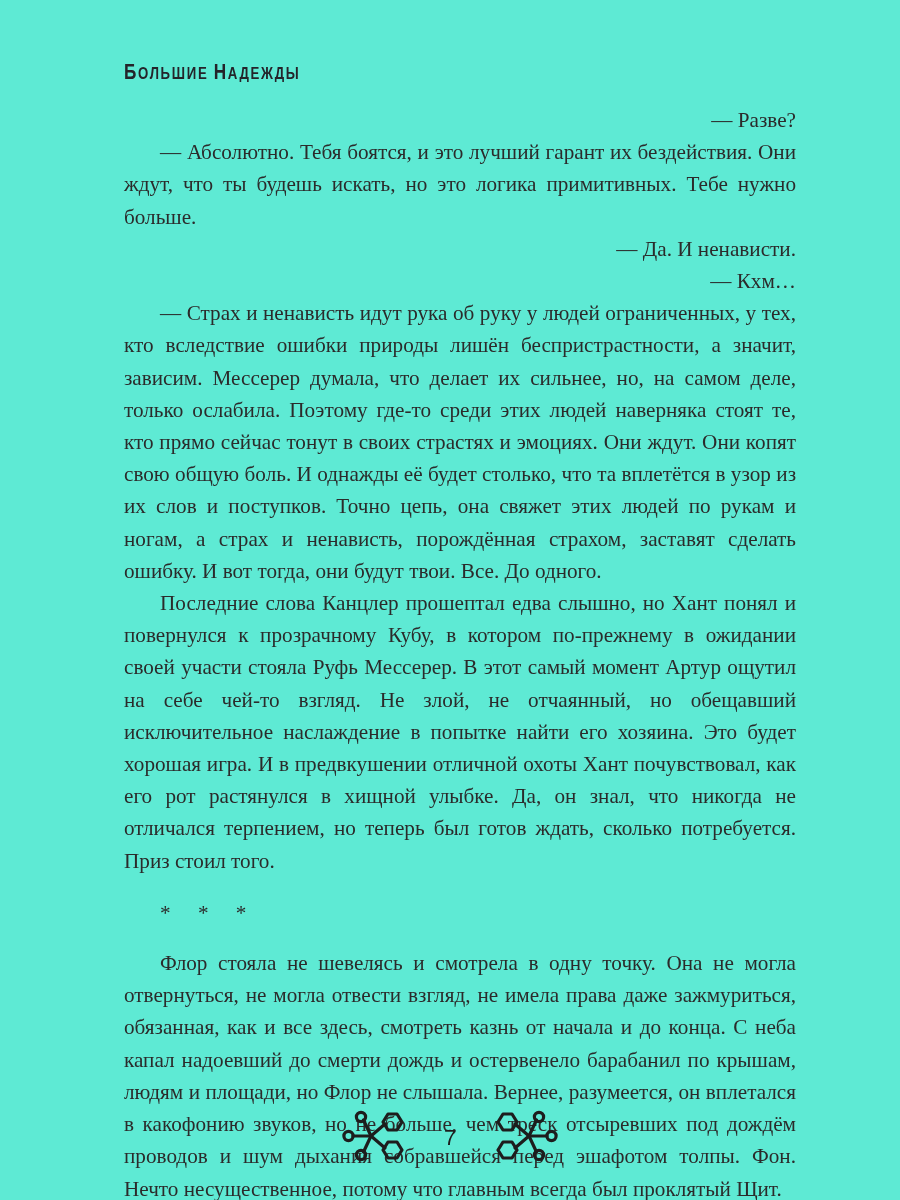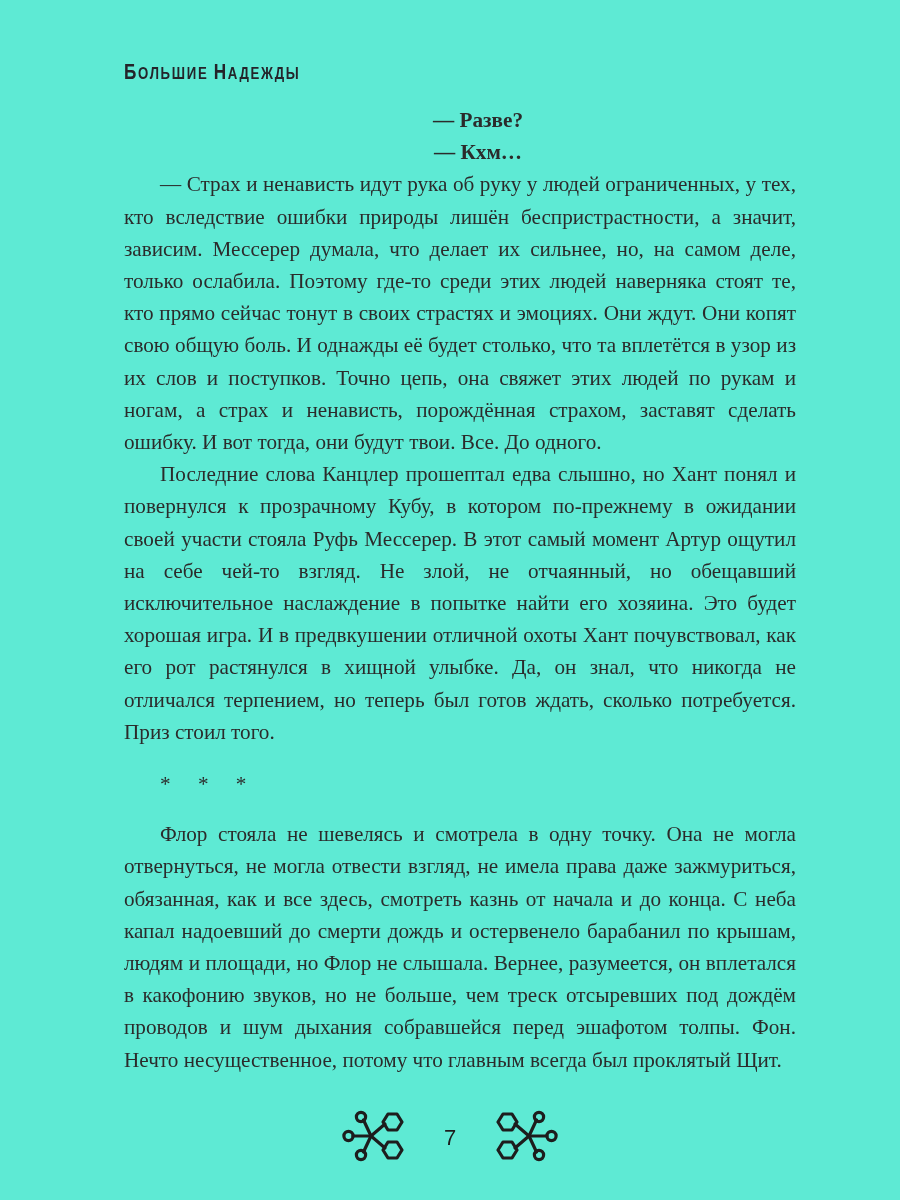--- a/index.html
+++ b/index.html
@@ -62,22 +62,21 @@
     text-justify: inter-word;
     text-indent: 36px;
     color: #2b2b2b;
     -webkit-hyphens: none;
     hyphens: none;
   }
   p.para.dialogue {
     text-align: justify;
   }
   p.para.short {
-    text-align: center;
-    font-weight: bold;
+    text-align: right;
   }
 
   
   .scene-break {
     margin: 0;
     text-align: center;
     font-size: 19px;
     line-height: 32.2px;
     letter-spacing: 11px;
     color: #6d6d6d;
@@ -114,20 +113,22 @@
 
 <div class="page">
 
   <div class="running-header">
     <span class="title"><span class="cap">Б</span>ольшие <span class="cap">Н</span>адежды</span>
   </div>
 
   <div class="textblock">
     <div>
         <p class="para dialogue short">— Разве?</p>
+        <p class="para dialogue">— Абсолютно. Тебя боятся, и это лучший гарант их бездействия. Они ждут, что ты будешь искать, но это логика примитивных. Тебе нужно больше.</p>
+        <p class="para dialogue short">— Да. И ненависти.</p>
         <p class="para dialogue short">— Кхм…</p>
         <p class="para dialogue">— Страх и ненависть идут рука об руку у людей ограниченных, у тех, кто вследствие ошибки природы лишён беспристрастности, а значит, зависим. Мессерер думала, что делает их сильнее, но, на самом деле, только ослабила. Поэтому где-то среди этих людей наверняка стоят те, кто прямо сейчас тонут в своих страстях и эмоциях. Они ждут. Они копят свою общую боль. И однажды её будет столько, что та вплетётся в узор из их слов и поступков. Точно цепь, она свяжет этих людей по рукам и ногам, а страх и ненависть, порождённая страхом, заставят сделать ошибку. И вот тогда, они будут твои. Все. До одного.</p>
         <p class="para ">Последние слова Канцлер прошептал едва слышно, но Хант понял и повернулся к прозрачному Кубу, в котором по-прежнему в ожидании своей участи стояла Руфь Мессерер. В этот самый момент Артур ощутил на себе чей-то взгляд. Не злой, не отчаянный, но обещавший исключительное наслаждение в попытке найти его хозяина. Это будет хорошая игра. И в предвкушении отличной охоты Хант почувствовал, как его рот растянулся в хищной улыбке. Да, он знал, что никогда не отличался терпением, но теперь был готов ждать, сколько потребуется. Приз стоил того.</p>
       </div>
     <div>
       <p class="para scene-break">* * *</p>
     </div>
     <div>
         <p class="para ">Флор стояла не шевелясь и смотрела в одну точку. Она не могла отвернуться, не могла отвести взгляд, не имела права даже зажмуриться, обязанная, как и все здесь, смотреть казнь от начала и до конца. С неба капал надоевший до смерти дождь и остервенело барабанил по крышам, людям и площади, но Флор не слышала. Вернее, разумеется, он вплетался в какофонию звуков, но не больше, чем треск отсыревших под дождём проводов и шум дыхания собравшейся перед эшафотом толпы. Фон. Нечто несущественное, потому что главным всегда был проклятый Щит.</p>
       </div>

